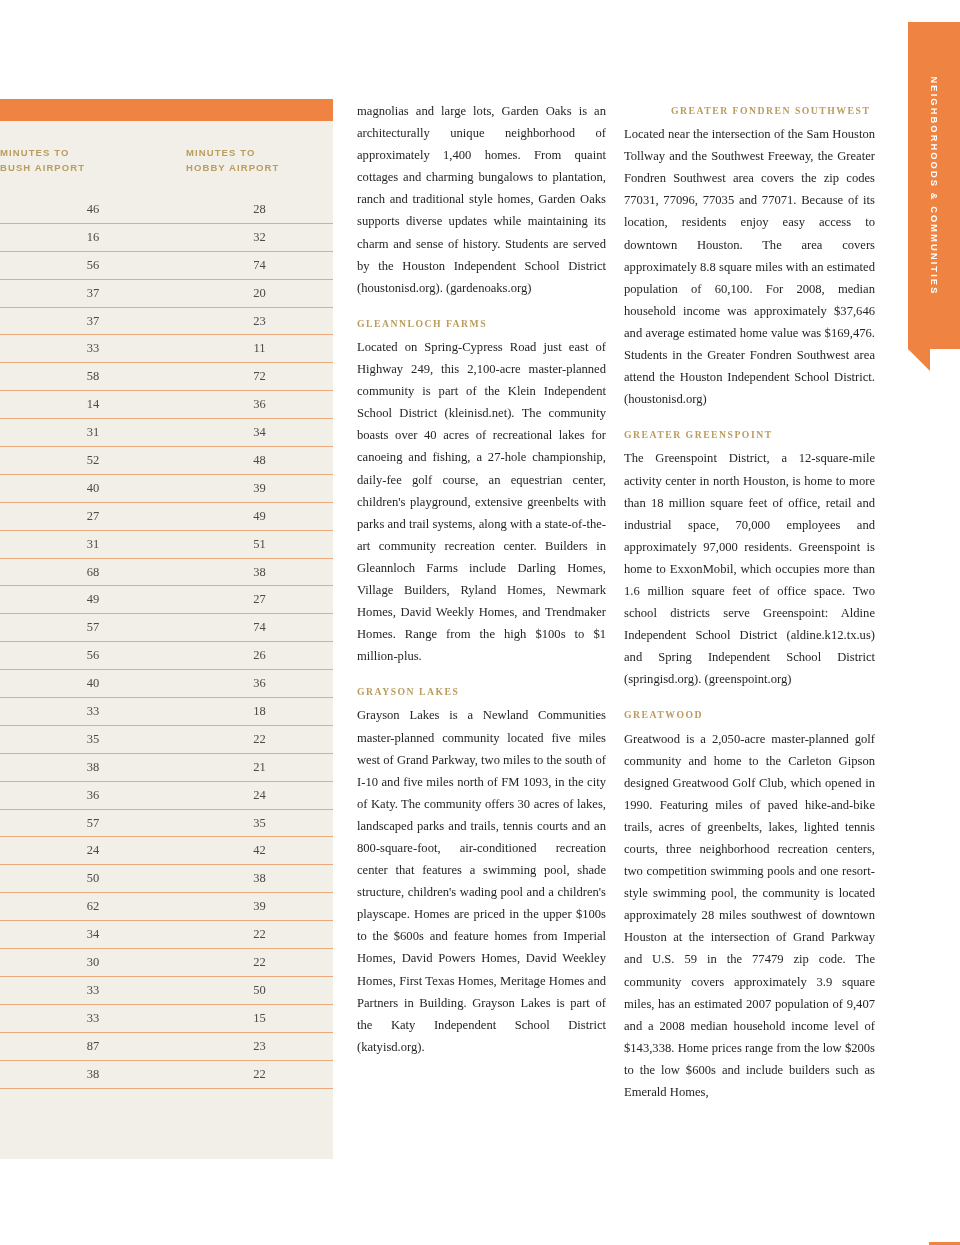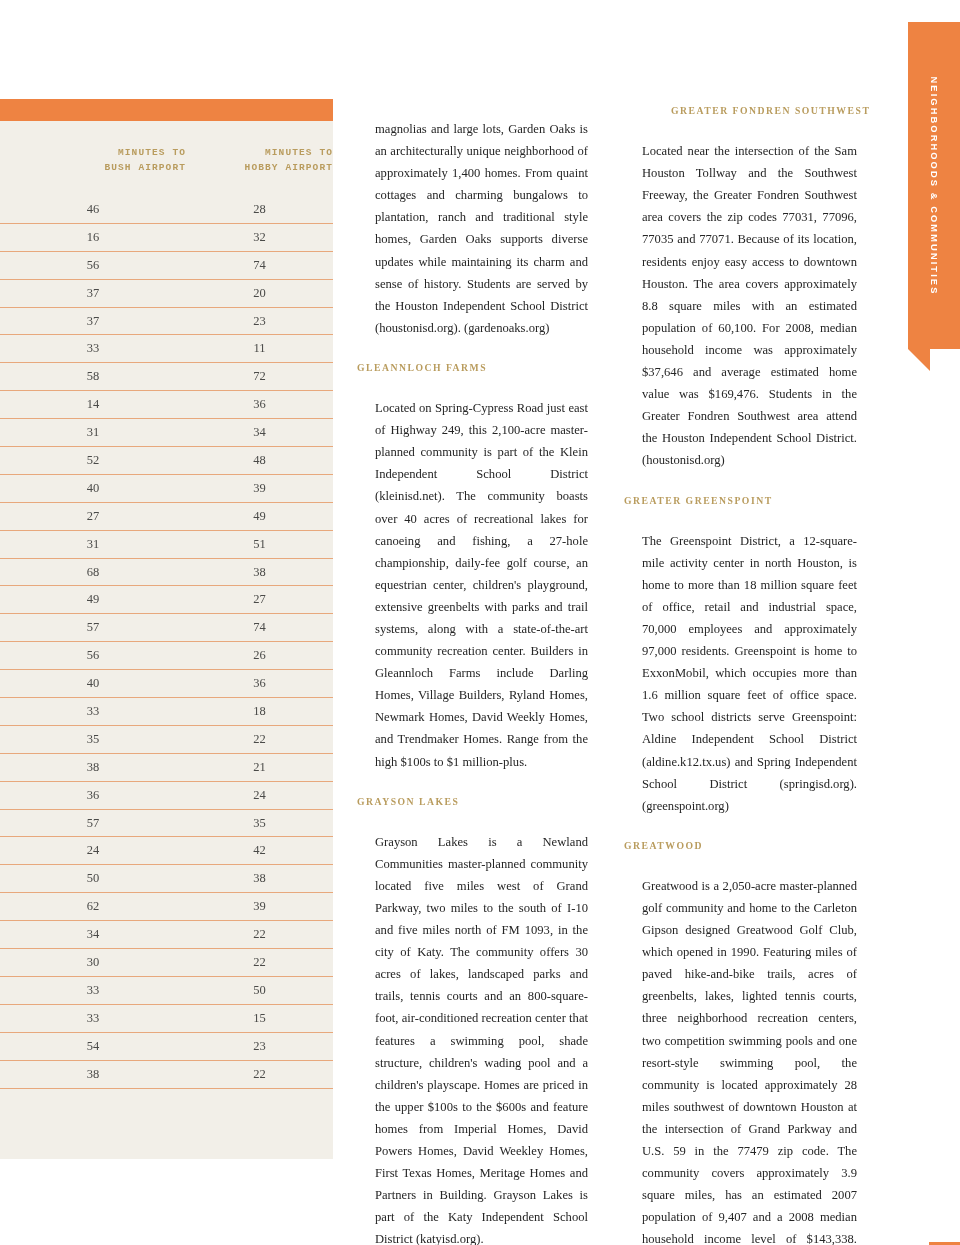--- a/index.html
+++ b/index.html
@@ -33,22 +33,22 @@
     background: #EE8342;
   }
   #table-head {
     position: absolute;
     left: 0;
     top: 145px;
     width: 333px;
     display: flex;
   }
   .col-head {
-    text-align: right;
-    font-family: Liberation Mono, monospace;
+    text-align: left;
+    font-family: Liberation Sans, sans-serif;
     font-weight: bold;
     font-size: 9.5px;
     letter-spacing: 1.1px;
     color: #B99C5E;
     line-height: 15px;
     text-transform: uppercase;
   }
   .col-head.bush { width: 186px; }
   .col-head.hobby { width: 147px; }
   .col-head .l1 { display: block; }
@@ -100,21 +100,21 @@
     font-weight: bold;
     font-size: 9.7px;
     letter-spacing: 1.5px;
     color: #B99C5E;
     text-transform: uppercase;
     margin: 14px 0 1px 0;
     text-align: left;
   }
   .sec-head.first { margin-top: 0; margin-left: 47px; }
   .para {
-    margin: 18px;
+    margin: 0;
     text-align: justify;
   }
 
   
   #side-tab {
     position: absolute;
     right: 0;
     top: 22px;
     width: 52px;
     height: 327px;
@@ -305,21 +305,21 @@
     </div>
     <div class="trow">
       <div class="tcell bush">33</div>
       <div class="tcell hobby">50</div>
     </div>
     <div class="trow">
       <div class="tcell bush">33</div>
       <div class="tcell hobby">15</div>
     </div>
     <div class="trow">
-      <div class="tcell bush">54</div>
+      <div class="tcell bush">87</div>
       <div class="tcell hobby">23</div>
     </div>
     <div class="trow">
       <div class="tcell bush">38</div>
       <div class="tcell hobby">22</div>
     </div>
   </div>
 
 <div class="text-col" id="col-mid">
   <p class="para">magnolias and large lots, Garden Oaks is an architecturally unique neighborhood of approximately 1,400 homes. From quaint cottages and charming bungalows to plantation, ranch and traditional style homes, Garden Oaks supports diverse updates while maintaining its charm and sense of history. Students are served by the Houston Independent School District (houstonisd.org). (gardenoaks.org)</p>

